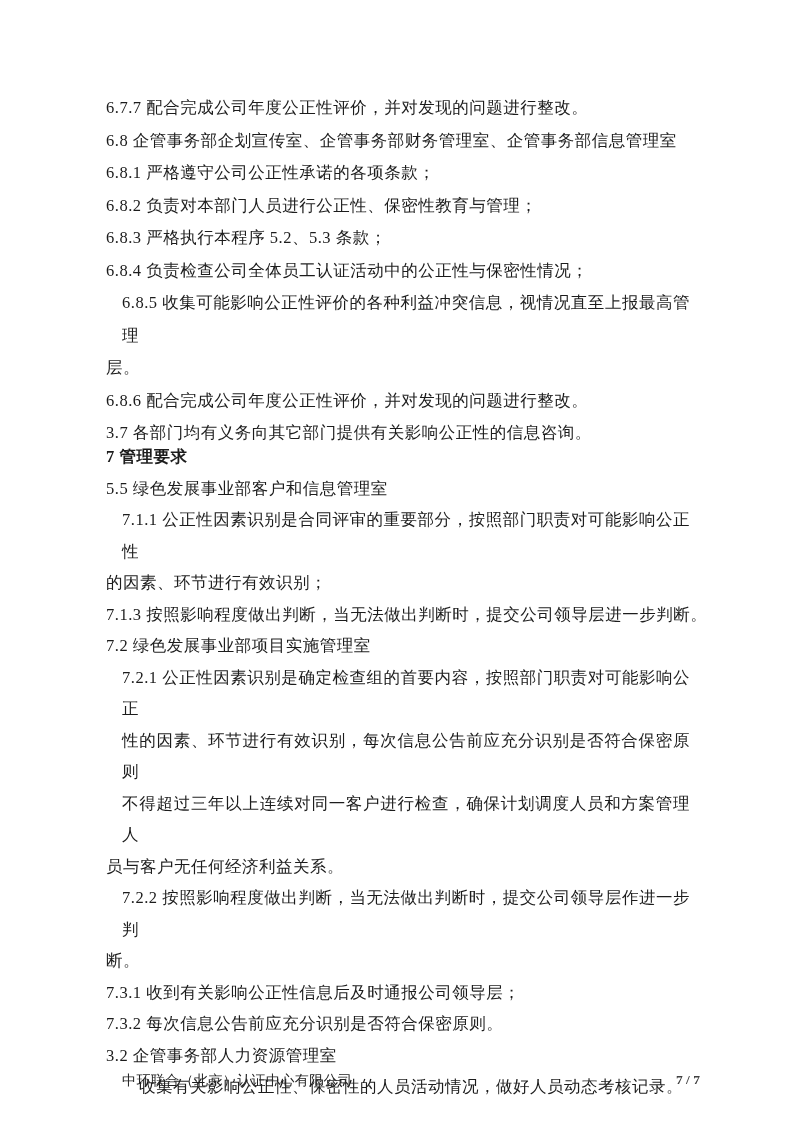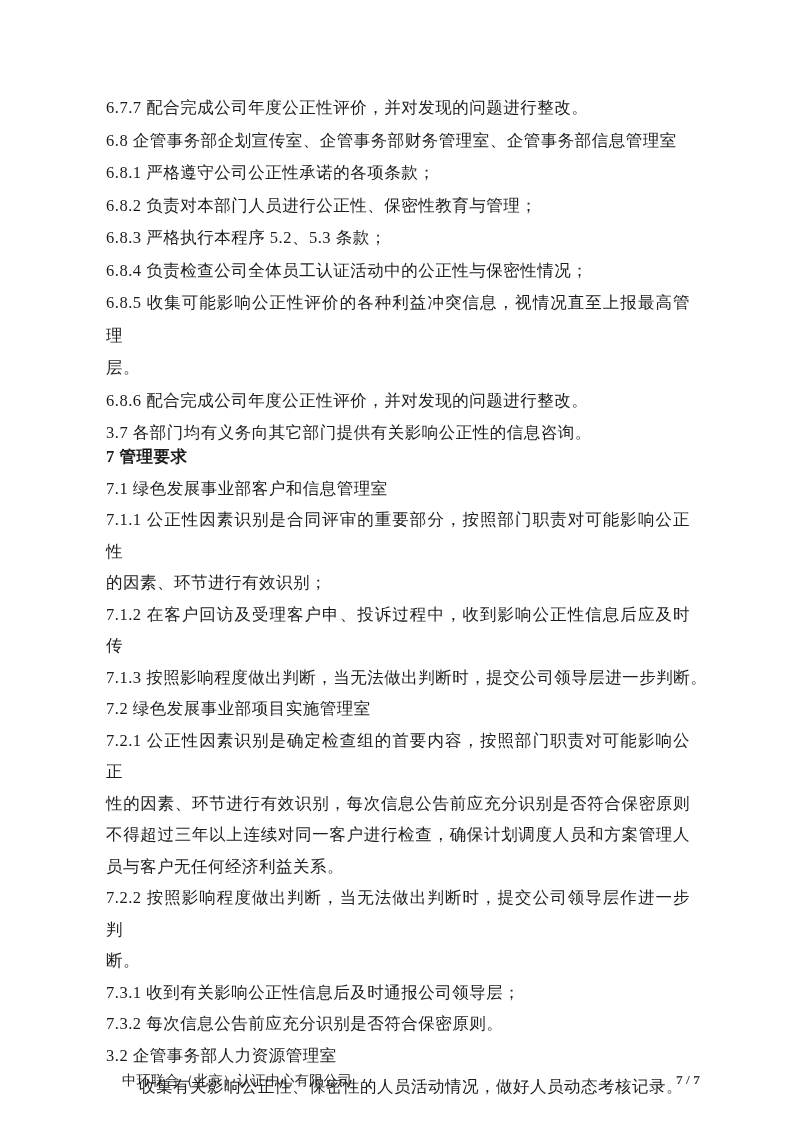--- a/index.html
+++ b/index.html
@@ -35,20 +35,21 @@
     top: 441px;
     line-height: 31.5px;
   }
   .line {
     white-space: nowrap;
   }
   .line.fill {
     white-space: normal;
     text-align: justify;
     text-align-last: justify;
+    margin-left: 16px;
   }
   .line.indent {
     text-indent: 2em;
   }
   .heading {
     font-weight: bold;
   }
   .footer-company {
     position: absolute;
     left: 122px;
@@ -80,24 +81,23 @@
       <div class="line">6.8.4 负责检查公司全体员工认证活动中的公正性与保密性情况；</div>
       <div class="line fill">6.8.5 收集可能影响公正性评价的各种利益冲突信息，视情况直至上报最高管理</div>
       <div class="line">层。</div>
       <div class="line">6.8.6 配合完成公司年度公正性评价，并对发现的问题进行整改。</div>
       <div class="line">3.7 各部门均有义务向其它部门提供有关影响公正性的信息咨询。</div>
     </div>
 
   <div id="section7" class="textcol">
     <div class="line heading">7 管理要求</div>
     <div>
-        <div class="line">7.1 绿色发展事业部客户和信息管理室</div>
+        <div class="line">5.5 绿色发展事业部客户和信息管理室</div>
         <div class="line fill">7.1.1 公正性因素识别是合同评审的重要部分，按照部门职责对可能影响公正性</div>
         <div class="line">的因素、环节进行有效识别；</div>
-        <div class="line fill">7.1.2 在客户回访及受理客户申、投诉过程中，收到影响公正性信息后应及时传</div>
         <div class="line">7.1.3 按照影响程度做出判断，当无法做出判断时，提交公司领导层进一步判断。</div>
         <div class="line">7.2 绿色发展事业部项目实施管理室</div>
         <div class="line fill">7.2.1 公正性因素识别是确定检查组的首要内容，按照部门职责对可能影响公正</div>
         <div class="line fill">性的因素、环节进行有效识别，每次信息公告前应充分识别是否符合保密原则</div>
         <div class="line fill">不得超过三年以上连续对同一客户进行检查，确保计划调度人员和方案管理人</div>
         <div class="line">员与客户无任何经济利益关系。</div>
         <div class="line fill">7.2.2 按照影响程度做出判断，当无法做出判断时，提交公司领导层作进一步判</div>
         <div class="line">断。</div>
         <div class="line">7.3.1 收到有关影响公正性信息后及时通报公司领导层；</div>
         <div class="line">7.3.2 每次信息公告前应充分识别是否符合保密原则。</div>

